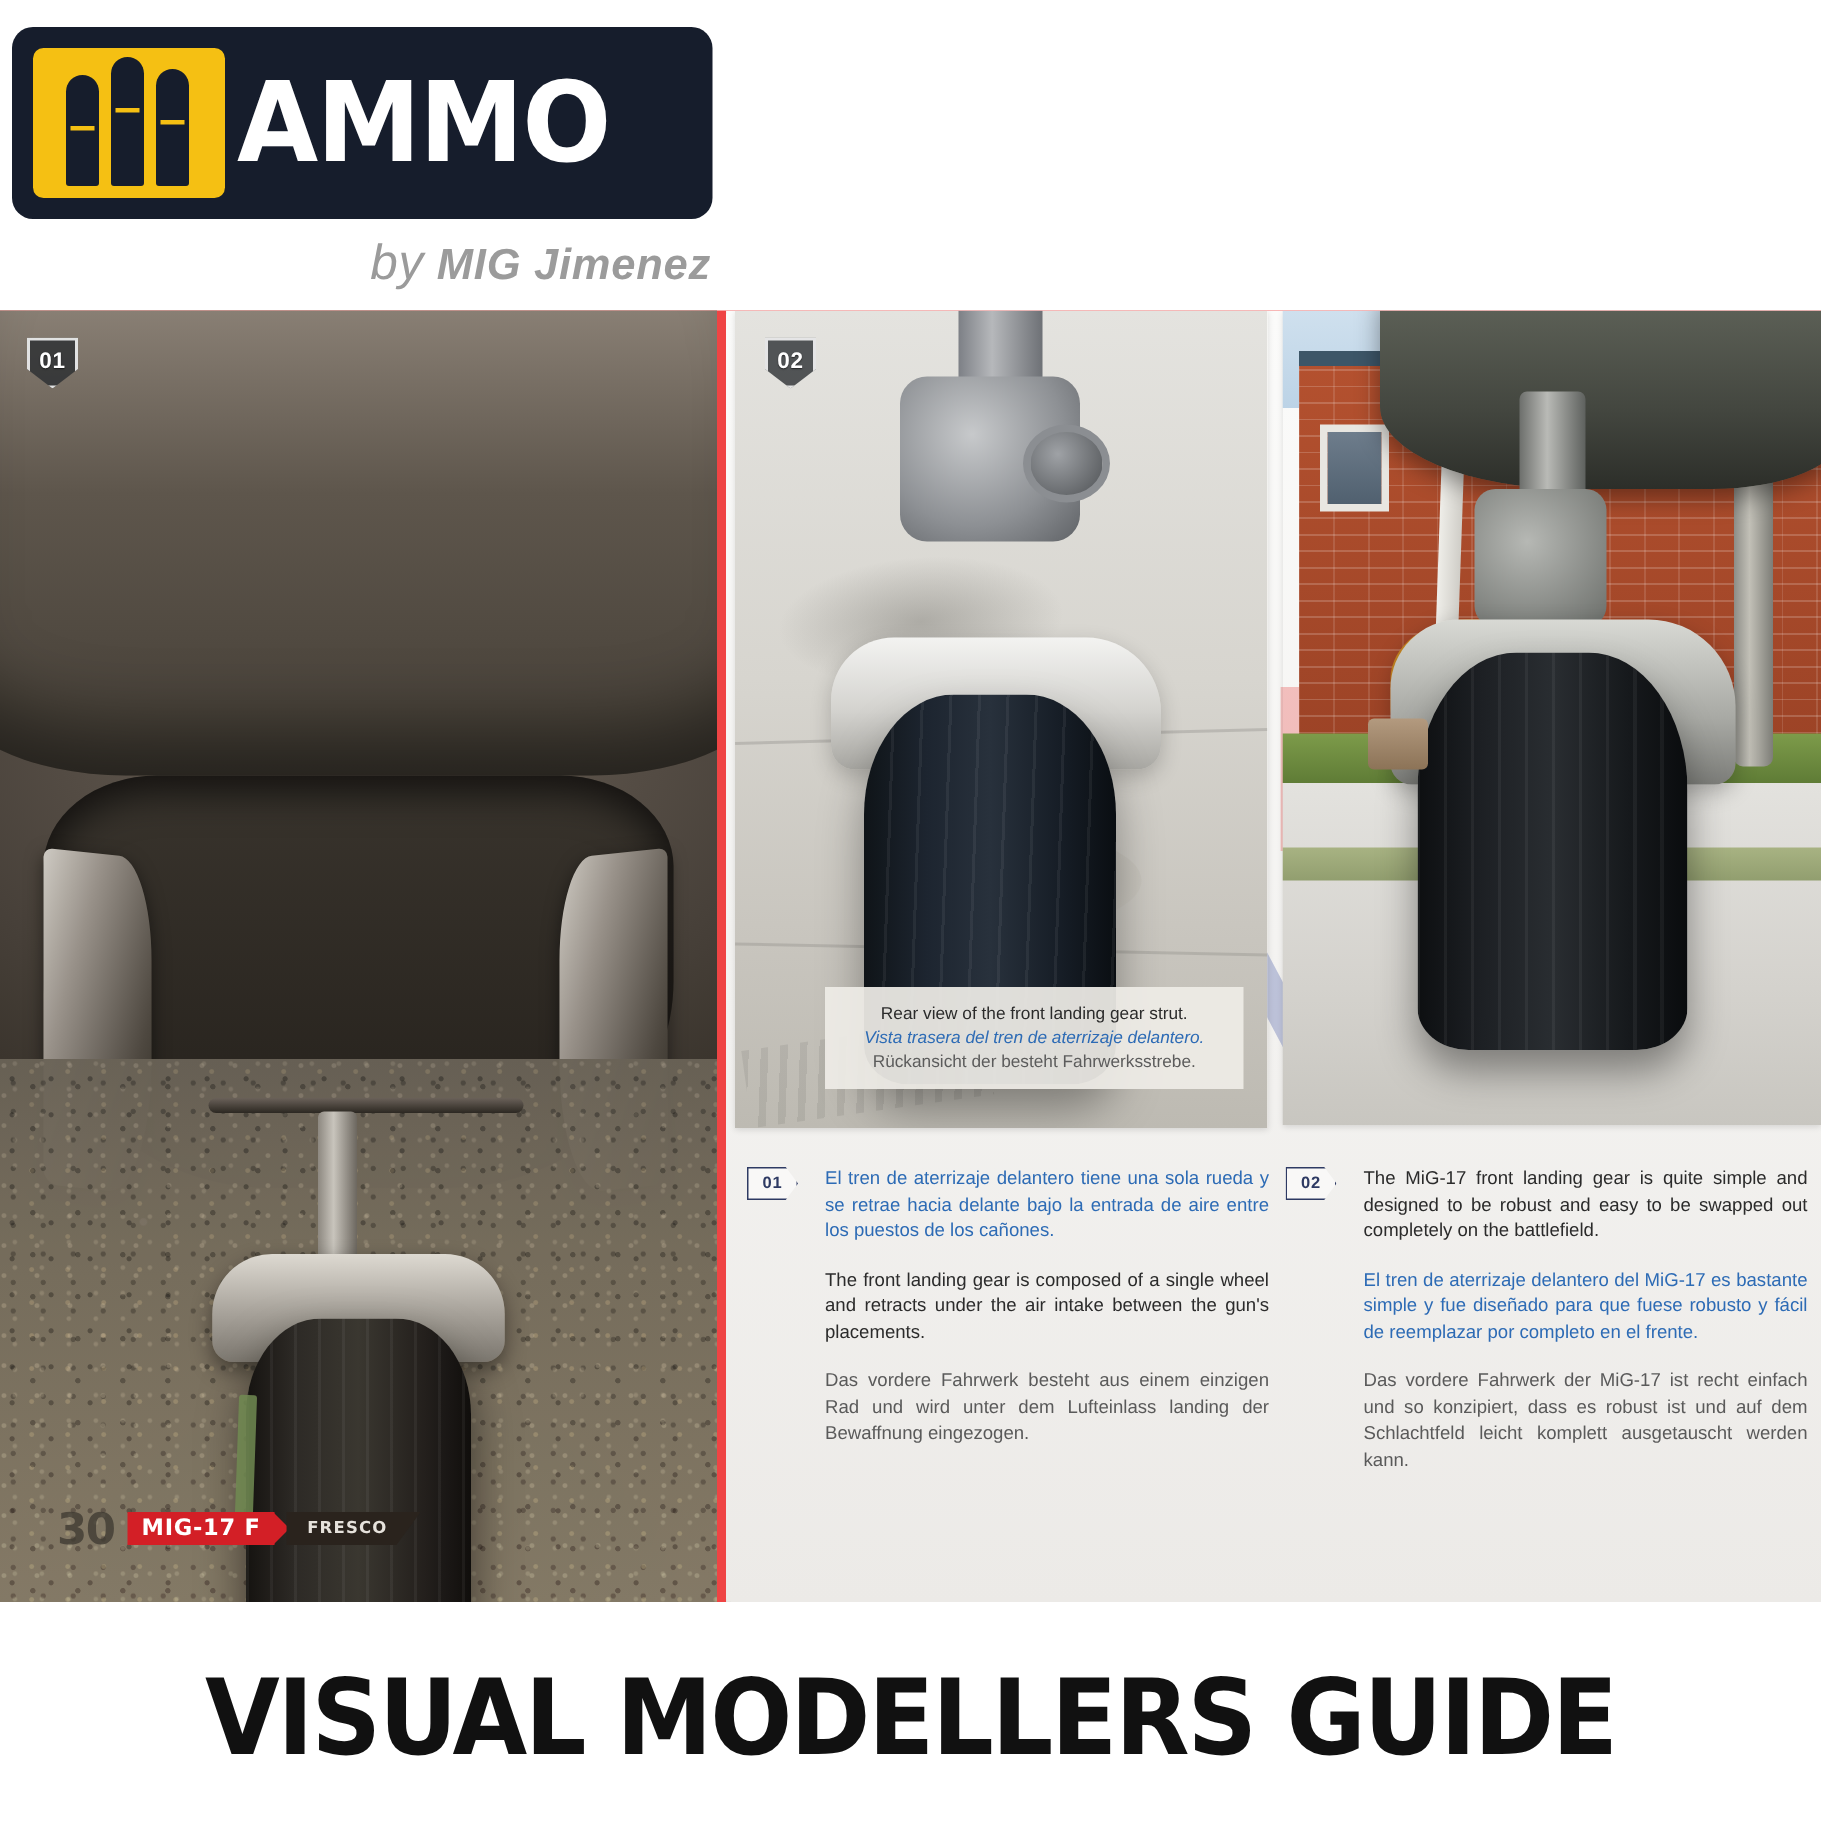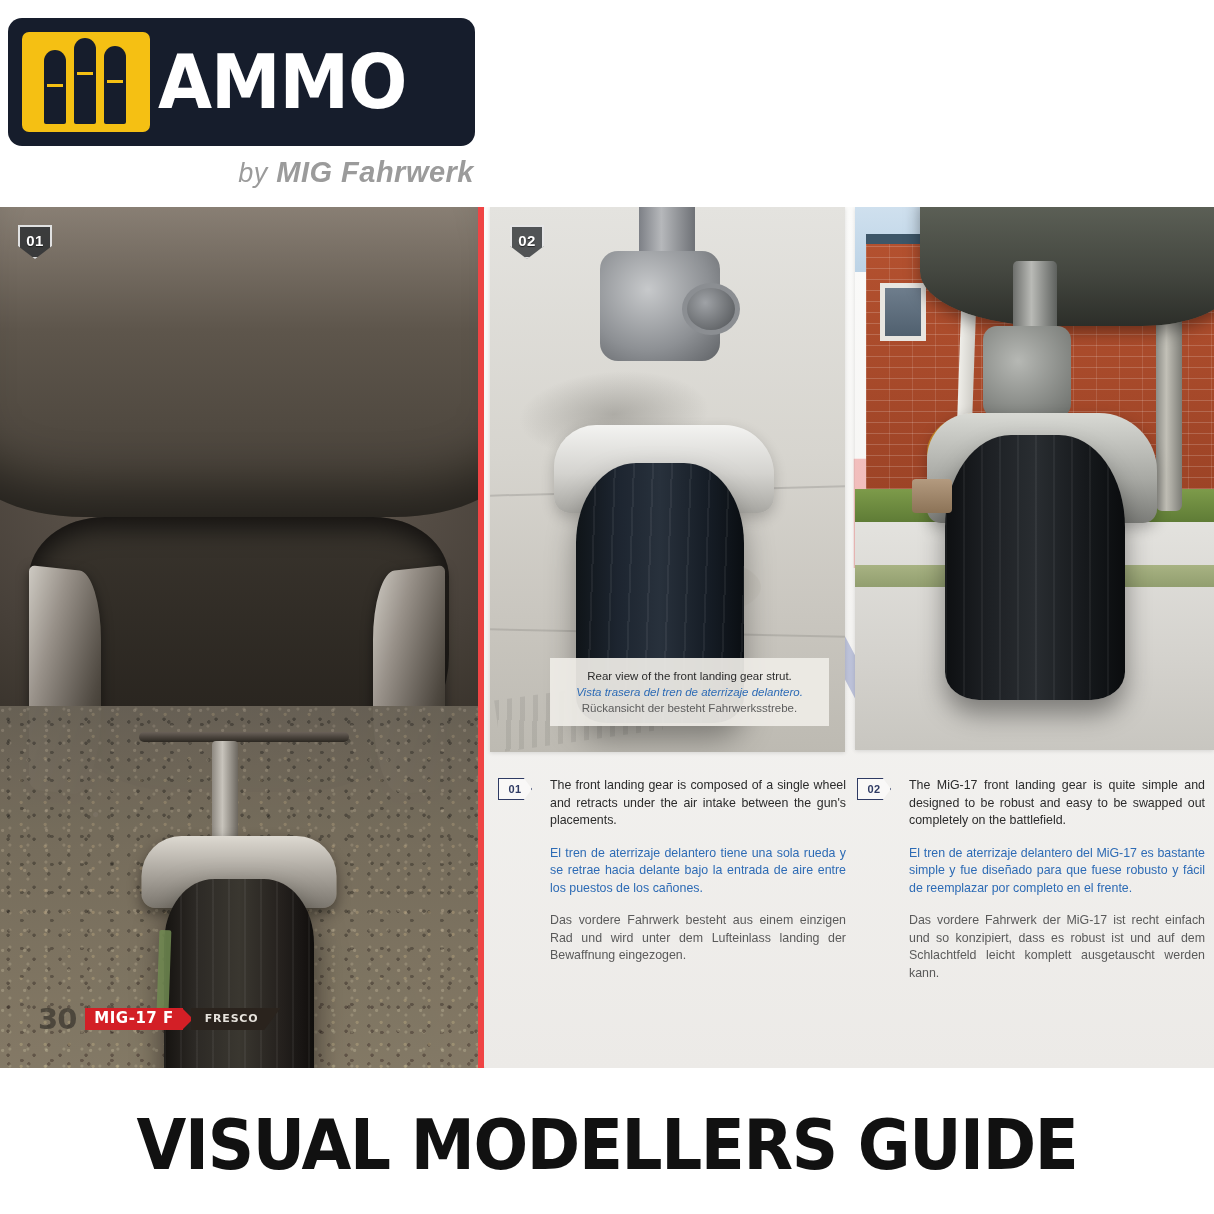--- a/index.html
+++ b/index.html
@@ -51,21 +51,21 @@
   }
   .byline {
     position: absolute; right: 4px; top: 138px;
     color: #9b9b9b;
     font-weight: bold;
     font-size: 29px;
     font-style: italic;
     letter-spacing: 0.5px;
     white-space: nowrap;
   }
-  .byline .by { font-weight: normal; font-style: italic; font-size: 27px; }
+  .byline .by { font-weight: normal; font-style: italic; font-size: 33px; }
 
   
   .spread {
     position: absolute; left: 0; top: 207px;
     width: 1214px; height: 861px;
     overflow: hidden;
     background: #ef4444;
   }
 
   
@@ -447,21 +447,21 @@
     <div class="logo-box">
       <div class="bullet-panel">
         <span class="bullet b1"></span>
         <span class="bullet b2"></span>
         <span class="bullet b3"></span>
       </div>
       <div class="ammo-word">AMMO</div>
     </div>
     <div class="byline">
       <span class="by">by</span>
-      <span>MIG Fahrwerk</span>
+      <span>MIG Jimenez</span>
     </div>
   </div>
 
   <div class="spread">
 
     <div class="left-page">
       <div class="photo-left">
         <div class="fuselage">
           
         </div>
@@ -529,22 +529,22 @@
 
       <div class="caption-box">
         <div class="cap-line cap-en">Rear view of the front landing gear strut.</div>
         <div class="cap-line cap-es">Vista trasera del tren de aterrizaje delantero.</div>
         <div class="cap-line cap-de">Rückansicht der besteht Fahrwerksstrebe.</div>
       </div>
 
       <div class="txtcol txtcol-1">
         <div class="txt-inner">
           <div class="txt-badge">01</div>
+          <p class="p p-es">El tren de aterrizaje delantero tiene una sola rueda y se retrae hacia delante bajo la entrada de aire entre los puestos de los cañones.</p>
           <p class="p p-en">The front landing gear is composed of a single wheel and retracts under the air intake between the gun's placements.</p>
-          <p class="p p-es">El tren de aterrizaje delantero tiene una sola rueda y se retrae hacia delante bajo la entrada de aire entre los puestos de los cañones.</p>
           <p class="p p-de">Das vordere Fahrwerk besteht aus einem einzigen Rad und wird unter dem Lufteinlass landing der Bewaffnung eingezogen.</p>
         </div>
       </div>
 
       <div class="txtcol txtcol-2">
         <div class="txt-inner">
           <div class="txt-badge">02</div>
           <p class="p p-en">The MiG-17 front landing gear is quite simple and designed to be robust and easy to be swapped out completely on the battlefield.</p>
           <p class="p p-es">El tren de aterrizaje delantero del MiG-17 es bastante simple y fue diseñado para que fuese robusto y fácil de reemplazar por completo en el frente.</p>
           <p class="p p-de">Das vordere Fahrwerk der MiG-17 ist recht einfach und so konzipiert, dass es robust ist und auf dem Schlachtfeld leicht komplett ausgetauscht werden kann.</p>

